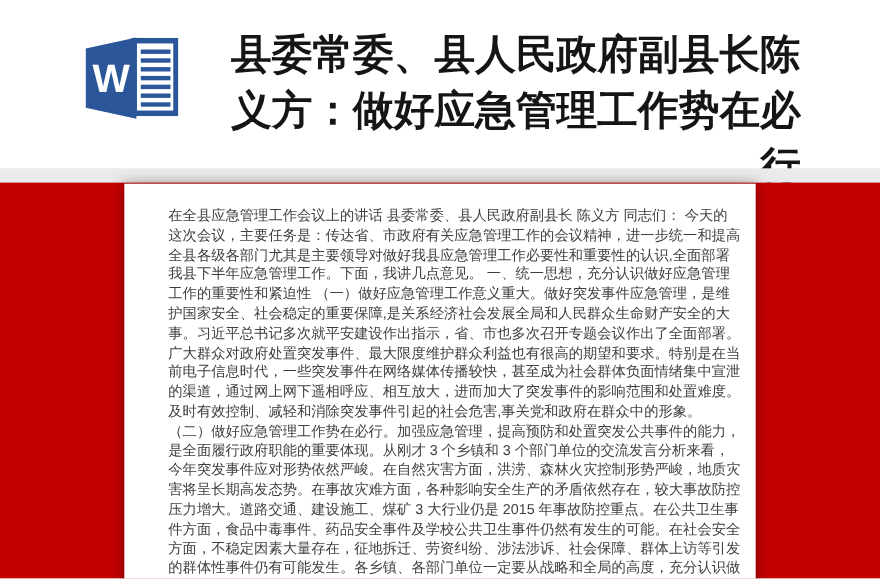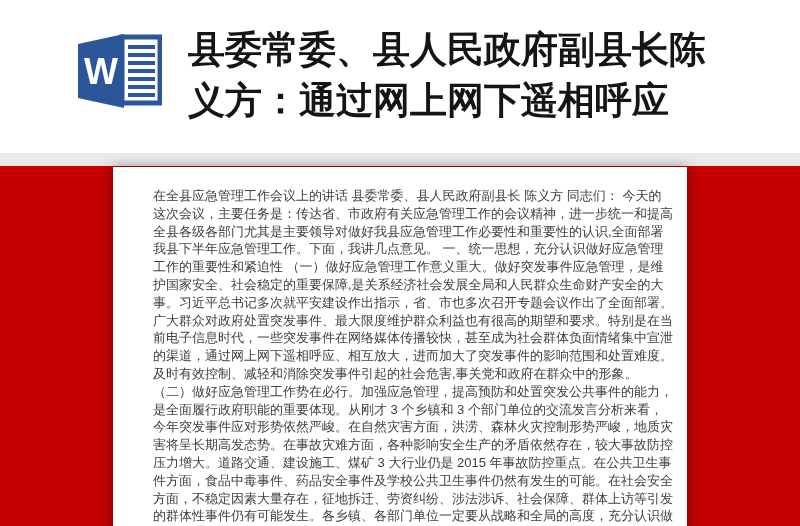--- a/index.html
+++ b/index.html
@@ -9,20 +9,21 @@
     font-family:"Liberation Sans", sans-serif;
   }
   .header {
     position:absolute; top:0; left:0; width:800px; height:153px; background:#ffffff;
   }
   .word-icon { position:absolute; left:76px; top:31px; width:86px; height:80px; }
   .doc-title {
     position:absolute; left:188px; top:24px; width:540px;
     font-size:37px; line-height:51px; font-weight:700; color:#151515;
     word-break:break-all;
+    text-align:right;
   }
   .divider-strip {
     position:absolute; top:153px; left:0; width:800px; height:13px;
     background:#eaeaea;
   }
   .content {
     position:absolute; top:166px; left:0; width:800px; height:360px;
     background:#c40000;
   }
   .page {
@@ -50,21 +51,21 @@
       <rect x="52" y="46" width="27" height="4"></rect>
       <rect x="52" y="54" width="27" height="4"></rect>
       <rect x="52" y="62" width="27" height="4"></rect>
     </g>
     <polygon points="2,13 48,3 48,77 2,67" fill="#2b579a"></polygon>
     <text x="25" y="53" font-size="36" font-weight="bold" fill="#ffffff" text-anchor="middle" font-family="Liberation Sans, sans-serif">W</text>
   </svg>
 
   <div class="doc-title">
     <div>县委常委、县人民政府副县长陈</div>
-    <div>义方：通过网上网下遥相呼应</div>
+    <div>义方：做好应急管理工作势在必行</div>
   </div>
 </div>
 
 <div class="divider-strip"></div>
 
 <div class="content">
   <div class="page">
     <div class="page-text">在全县应急管理工作会议上的讲话 县委常委、县人民政府副县长 陈义方 同志们： 今天的这次会议，主要任务是：传达省、市政府有关应急管理工作的会议精神，进一步统一和提高全县各级各部门尤其是主要领导对做好我县应急管理工作必要性和重要性的认识,全面部署我县下半年应急管理工作。下面，我讲几点意见。 一、统一思想，充分认识做好应急管理工作的重要性和紧迫性  （一）做好应急管理工作意义重大。做好突发事件应急管理，是维护国家安全、社会稳定的重要保障,是关系经济社会发展全局和人民群众生命财产安全的大事。习近平总书记多次就平安建设作出指示，省、市也多次召开专题会议作出了全面部署。广大群众对政府处置突发事件、最大限度维护群众利益也有很高的期望和要求。特别是在当前电子信息时代，一些突发事件在网络媒体传播较快，甚至成为社会群体负面情绪集中宣泄的渠道，通过网上网下遥相呼应、相互放大，进而加大了突发事件的影响范围和处置难度。及时有效控制、减轻和消除突发事件引起的社会危害,事关党和政府在群众中的形象。（二）做好应急管理工作势在必行。加强应急管理，提高预防和处置突发公共事件的能力，是全面履行政府职能的重要体现。从刚才 3 个乡镇和 3 个部门单位的交流发言分析来看，今年突发事件应对形势依然严峻。在自然灾害方面，洪涝、森林火灾控制形势严峻，地质灾害将呈长期高发态势。在事故灾难方面，各种影响安全生产的矛盾依然存在，较大事故防控压力增大。道路交通、建设施工、煤矿 3 大行业仍是 2015 年事故防控重点。在公共卫生事件方面，食品中毒事件、药品安全事件及学校公共卫生事件仍然有发生的可能。在社会安全方面，不稳定因素大量存在，征地拆迁、劳资纠纷、涉法涉诉、社会保障、群体上访等引发的群体性事件仍有可能发生。各乡镇、各部门单位一定要从战略和全局的高度，充分认识做好应急管</div>
   </div>
 </div>

